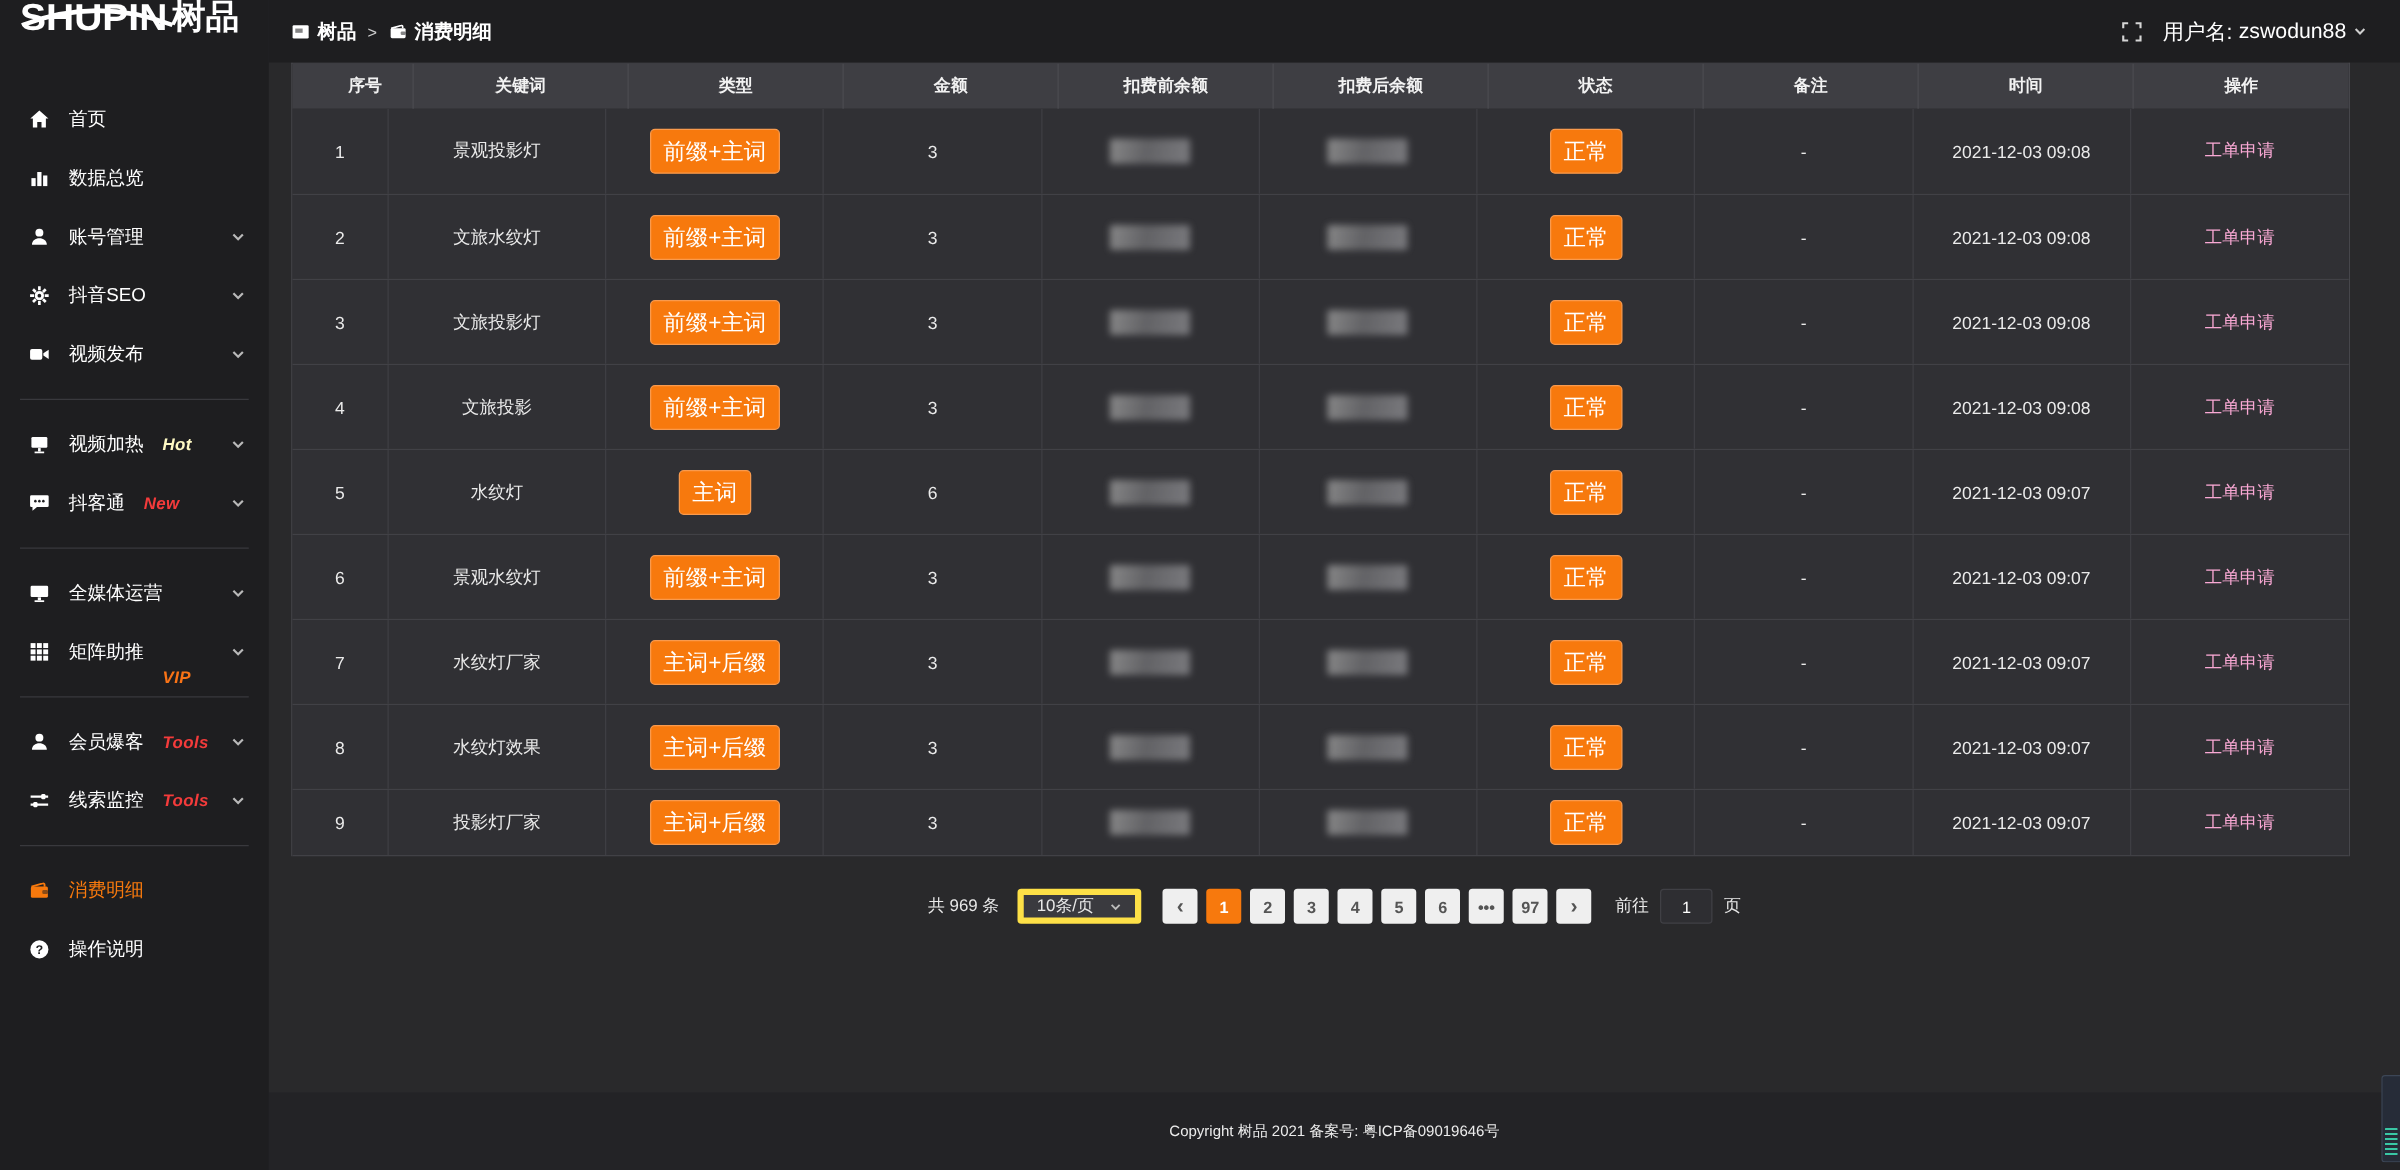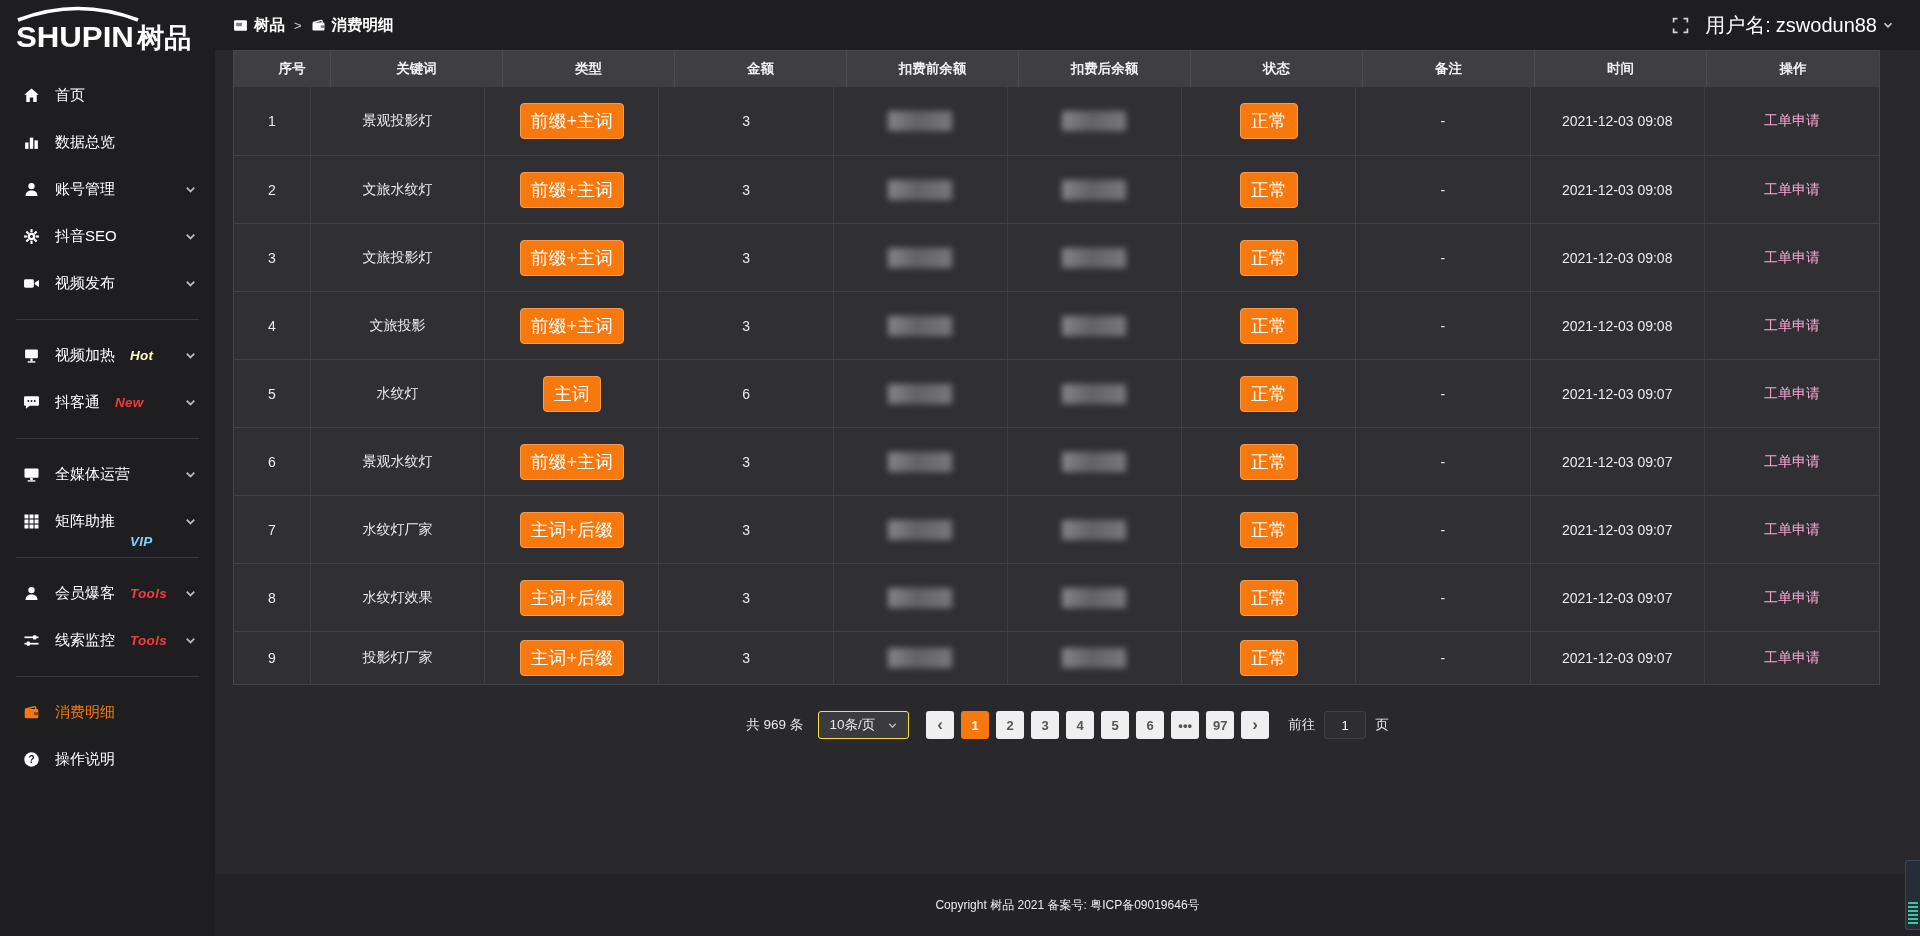--- a/index.html
+++ b/index.html
@@ -6,62 +6,62 @@
   html,body { width:1920px; height:936px; }
   body {
     position: relative;
     background: #29292b;
     font-family: "Liberation Sans", "DejaVu Sans", sans-serif;
     overflow: hidden;
     color: #fff;
   }
   
   .sidebar { position:absolute; left:0; top:0; width:215px; height:100%; background:#1e1e20; z-index:3; }
-  .logo { position:relative; height:58px; display:flex; align-items:flex-end; padding:0 0 6px 16px; cursor:pointer; }
+  .logo { position:relative; height:58px; display:flex; align-items:flex-start; padding:0 0 6px 16px; cursor:pointer; }
   .logo-arc { position:absolute; top:6px; left:12px; }
   .logo-en { font-weight:800; font-size:30px; letter-spacing:0px; transform:scaleX(1.04); transform-origin:left; line-height:1; }
   .logo-cn { font-size:27px; font-weight:800; margin-left:8px; line-height:1; }
   .side-menu { padding-top:14px; }
   .side-item { display:flex; align-items:center; height:47px; padding:0 18px 0 22px; cursor:pointer; font-size:15px; color:#ffffff; }
   .side-item.active { color:#f7790d; }
   .s-icon { width:18px; height:18px; margin-right:15px; display:flex; align-items:center; justify-content:center; flex:0 0 18px; }
   .s-icon svg { width:17px; height:17px; }
   .s-label { white-space:nowrap; }
   .s-badge { font-style:italic; font-weight:bold; font-size:13.5px; margin-left:15px; letter-spacing:.3px; }
   .s-chevron { margin-left:auto; display:flex; }
   .side-divider { height:1px; background:#39393d; margin:12px 16px; }
   
   .topbar { position:absolute; left:215px; top:0; right:0; height:50px; background:#1e1e20; display:flex; align-items:center; padding:0 26px 0 18px; z-index:2; }
   .breadcrumb { display:flex; align-items:center; gap:9px; font-size:15.5px; font-weight:bold; }
   .crumb { display:flex; align-items:center; gap:6px; cursor:pointer; }
   .crumb-sep { color:#cfcfcf; font-size:13px; font-weight:normal; padding-top:1px; }
   .topbar-right { margin-left:auto; display:flex; align-items:center; gap:16px; }
   .fs-btn { display:flex; cursor:pointer; }
-  .user-dd { display:flex; align-items:center; gap:5px; font-size:20px; cursor:pointer;text-align:center; }
+  .user-dd { display:flex; align-items:center; gap:5px; font-size:17px; cursor:pointer;text-align:center; }
   
   .content { position:absolute; left:215px; top:50px; right:0; bottom:0; background:#29292b; z-index:1; }
   .balance { margin:26px 0 16px 18px; font-size:14.5px; font-weight:bold; color:#fff; }
   .balance-value { margin-left:7px; }
   .data-table { margin:0 40px 0 18px; border:1px solid #46464b; border-bottom:none; }
   .thead, .tr { display:grid; grid-template-columns:77px repeat(9, 1fr); }
   .thead { background:#3e3e43; height:36px;padding-left:20px; }
   .th { display:flex; align-items:center; justify-content:center; font-size:13.5px; font-weight:bold; color:#f2f2f2; border-right:1px solid #4b4b50; }
   .th:last-child { border-right:none; }
   .tr { background:#303034; height:68px; border-top:1px solid #414146; }
   .tr:first-of-type { border-top:none; }
   .tr:last-child { height:54px; border-bottom:1px solid #414146; }
   .td { display:flex; align-items:center; justify-content:center; font-size:14px; color:#ebebeb; border-right:1px solid #3e3e43; overflow:hidden; }
   .td:last-child { border-right:none; }
   .badge { background:#f7790d; border:1px solid #f99a4d; color:#fff; font-size:18px; padding:5px 10px; border-radius:4px; white-space:nowrap; }
   .redact { width:64px; height:20px; border-radius:2px; background:linear-gradient(100deg,#9e9e9e,#6f6f72 45%,#8d8d91); filter:blur(3px); opacity:.8; }
   .action-link { color:#f9a8d4; cursor:pointer; font-size:14px; }
   
   .pagination { display:flex; align-items:center; justify-content:center; gap:7px; margin-top:26px; font-size:13.5px; color:#e8e8e8; }
   .pg-total { margin-right:8px; }
-  .pg-size { display:flex; align-items:center; gap:12px; height:28px; background:#3a3a3f; border:1px solid #fde047; border-radius:3px; padding:0 10px; margin-right:10px; cursor:pointer; }
+  .pg-size { display:flex; align-items:center; gap:12px; height:28px; background:#3a3a3f; border:5px solid #fde047; border-radius:3px; padding:0 10px; margin-right:10px; cursor:pointer; }
   .pg-btn { min-width:28px; height:28px; padding:0 6px; background:#efefef; color:#555; border-radius:3px; display:flex; align-items:center; justify-content:center; font-size:13px; font-weight:bold; cursor:pointer; }
   .pg-btn.active { background:#f7790d; color:#fff; }
   .pg-arrow { font-size:17px; line-height:1; padding-bottom:2px; }
   .goto { display:flex; align-items:center; gap:9px; margin-left:12px; }
   .goto-input { width:42px; height:28px; background:#2e2e32; border:1px solid #404045; border-radius:3px; color:#fff; text-align:center; font-size:13px; font-family:inherit; }
   
   .page-footer { position:absolute; left:0; right:0; bottom:0; height:62px; background:#232326; display:flex; align-items:center; justify-content:center; font-size:12px; color:#ececec; }
   
   .float-widget { position:absolute; right:0; bottom:6px; width:15px; height:70px; background:#262c38; border:1px solid #3c4656; border-right:none; border-radius:3px 0 0 3px; z-index:5; cursor:pointer; }
   .float-widget::after { content:""; position:absolute; left:2px; right:2px; bottom:3px; height:24px;
@@ -221,21 +221,21 @@
             <rect x="10.9" y="1.4" width="3.7" height="3.7"></rect>
             <rect x="1.4" y="6.15" width="3.7" height="3.7"></rect>
             <rect x="6.15" y="6.15" width="3.7" height="3.7"></rect>
             <rect x="10.9" y="6.15" width="3.7" height="3.7"></rect>
             <rect x="1.4" y="10.9" width="3.7" height="3.7"></rect>
             <rect x="6.15" y="10.9" width="3.7" height="3.7"></rect>
             <rect x="10.9" y="10.9" width="3.7" height="3.7"></rect>
           </svg>
         </span>
     <span class="s-label">矩阵助推</span>
-    <span class="s-badge" style="color: #7dd3fc; margin-top: 40px;">VIP</span>
+    <span class="s-badge" style="color: #f97316; margin-top: 40px;">VIP</span>
     <span class="s-chevron">
       <svg width="13" height="13" viewBox="0 0 12 12" fill="none" stroke="#b9b9b9" stroke-width="1.6">
             <path d="M2.5 4.2 6 7.8 9.5 4.2"></path>
           </svg>
     </span>
   </div>
 <div class="side-divider"></div>
   <div class="side-item">
     <span class="s-icon">
           <svg viewBox="0 0 16 16" fill="#fff">

